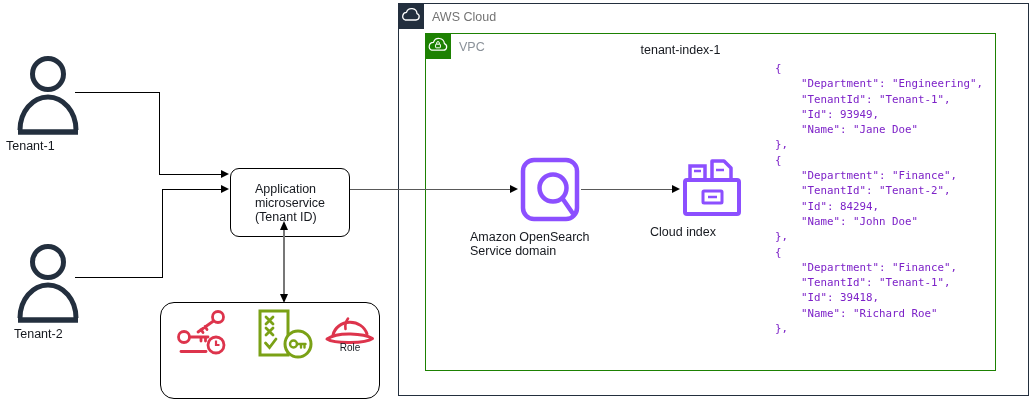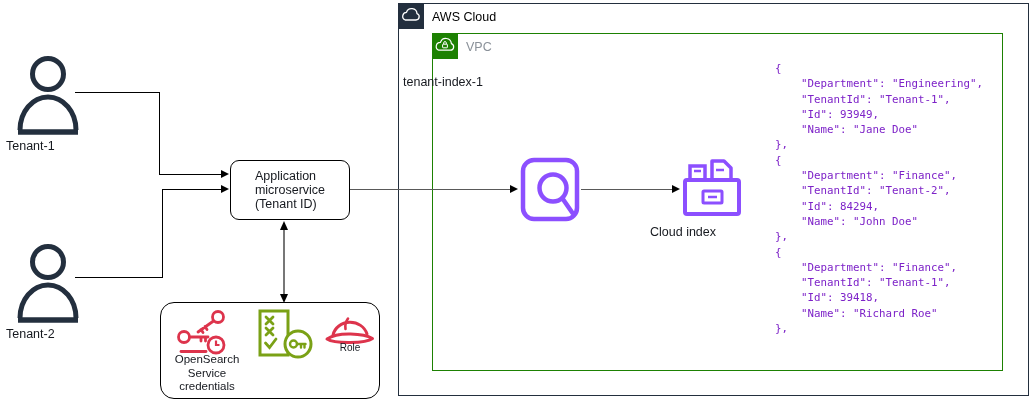--- a/index.html
+++ b/index.html
@@ -14,36 +14,36 @@
   .gline { position:absolute; background:#595959; }
   .arrow-r { position:absolute; width:0; height:0;
     border-top:4.5px solid transparent; border-bottom:4.5px solid transparent; border-left:8.5px solid #000; }
   .arrow-u { position:absolute; width:0; height:0;
     border-left:4.5px solid transparent; border-right:4.5px solid transparent; border-bottom:9px solid #000; }
   .arrow-d { position:absolute; width:0; height:0;
     border-left:4.5px solid transparent; border-right:4.5px solid transparent; border-top:9px solid #000; }
 
   .group-aws { left:398px; top:3px; width:631px; height:393px; border:1px solid #232F3E; }
   .group-aws-icon { left:-1px; top:-1px; width:26px; height:26px; background:#232F3E; }
-  .group-aws-label { left:33px; top:6px; font-size:12.5px; color:#000000; white-space:nowrap; }
+  .group-aws-label { left:33px; top:6px; font-size:12.5px; color:#737373; white-space:nowrap; }
 
-  .group-vpc { left:33px; top:29px; width:571px; height:338px; border:1px solid #1D8102; }
+  .group-vpc { left:26px; top:29px; width:571px; height:338px; border:1px solid #1D8102; }
   .group-vpc-icon { left:-1px; top:-1px; width:26px; height:26px; background:#1D8102; }
   .group-vpc-label { left:33px; top:6px; font-size:12.5px; color:#8a9199; white-space:nowrap; }
-  .vpc-title-wrap { left:0; top:6px; width:100%; text-align:left;margin-top:32px; }
+  .vpc-title-wrap { left:0; top:6px; width:100%; text-align:center; }
   .vpc-title { position:relative; left:-30px; font-size:12.5px; color:#16191f; }
 
   .code {
     left:775px; top:61px; width:230px;
     font-family:"DejaVu Sans Mono","Liberation Mono",monospace;
     font-size:10.8px; line-height:15.3px; color:#7D22C8; white-space:pre;
   }
 
   .app-box {
-    left:230px; top:160px; width:120px; height:60px;
+    left:230px; top:168px; width:120px; height:69px;
     border:1.3px solid #000; border-radius:9px; background:#fff;
     display:flex; align-items:center; justify-content:center;
   }
   .cred-box {
     left:160px; top:302px; width:220px; height:97px;
     border:1.3px solid #000; border-radius:14px; background:#fff;
   }
   .small-lbl { font-size:11.5px; line-height:13.5px; text-align:center; white-space:pre-line; color:#16191f; }
 </style>
 </head>
@@ -56,21 +56,21 @@
     <path d="M3 77 A28 33 0 0 1 59 77" fill="none" stroke="#232F3E" stroke-width="5"></path>
     <path d="M1 79 H61" fill="none" stroke="#232F3E" stroke-width="5.5"></path>
   </svg>
   <div class="abs lbl" style="left:6px; top:139px; width:84px;">Tenant-1</div>
 
   <svg class="abs" style="left:17px; top:241px;" width="62" height="84" viewBox="0 0 62 84">
     <circle cx="31" cy="21" r="15.5" fill="none" stroke="#232F3E" stroke-width="5"></circle>
     <path d="M3 77 A28 33 0 0 1 59 77" fill="none" stroke="#232F3E" stroke-width="5"></path>
     <path d="M1 79 H61" fill="none" stroke="#232F3E" stroke-width="5.5"></path>
   </svg>
-  <div class="abs lbl" style="left:6px; top:327px; width:84px;">Tenant-2</div>
+  <div class="abs lbl" style="left:14px; top:327px; width:84px;">Tenant-2</div>
 
   <div class="line" style="left:75px; top:92px; width:85px; height:1px;"></div>
   <div class="line" style="left:159px; top:92px; width:1px; height:83px;"></div>
   <div class="line" style="left:159px; top:174px; width:63px; height:1px;"></div>
   <div class="arrow-r" style="left:221px; top:170px;"></div>
 
   <div class="line" style="left:75px; top:277px; width:88px; height:1px;"></div>
   <div class="line" style="left:162px; top:190px; width:1px; height:88px;"></div>
   <div class="line" style="left:162px; top:189px; width:60px; height:1px;"></div>
   <div class="arrow-r" style="left:221px; top:185px;"></div>
@@ -105,20 +105,22 @@
   </div>
 
   <div class="gline" style="left:350px; top:189px; width:162px; height:1px;"></div>
   <div class="arrow-r" style="left:510px; top:185px;"></div>
 
   <svg class="abs" style="left:520px; top:157px;" width="60" height="66" viewBox="0 0 60 66">
     <rect x="3" y="3" width="54" height="59" rx="11" fill="#ffffff" stroke="#8C4FFF" stroke-width="4.5"></rect>
     <circle cx="33" cy="31" r="13.5" fill="none" stroke="#8C4FFF" stroke-width="4.5"></circle>
     <line x1="42.5" y1="41.5" x2="52.5" y2="56" stroke="#8C4FFF" stroke-width="4.5" stroke-linecap="round"></line>
   </svg>
+  <div class="abs lbl" style="left:470px; top:230px; width:160px;">Amazon OpenSearch
+Service domain</div>
 
   <div class="gline" style="left:581px; top:189px; width:92px; height:1px;"></div>
   <div class="arrow-r" style="left:672px; top:185px;"></div>
 
   <svg class="abs" style="left:681px; top:158px;" width="62" height="60" viewBox="0 0 62 60">
     <rect x="9" y="8" width="15" height="15" fill="#ffffff" stroke="#8C4FFF" stroke-width="3.5"></rect>
     <line x1="13" y1="13" x2="20" y2="13" stroke="#8C4FFF" stroke-width="2.5"></line>
     <path d="M31 3 h12 l7 7 v13 h-19 z" fill="#ffffff" stroke="#8C4FFF" stroke-width="3.5" stroke-linejoin="round"></path>
     <line x1="35" y1="12" x2="43" y2="12" stroke="#8C4FFF" stroke-width="2.5"></line>
     <rect x="4" y="22" width="54" height="34" rx="2" fill="#ffffff" stroke="#8C4FFF" stroke-width="4"></rect>
@@ -154,23 +156,20 @@
 
     <svg class="abs" style="left:12px; top:4px;" width="58" height="48" viewBox="0 0 58 48">
       <circle cx="45" cy="10" r="5.5" fill="none" stroke="#DD344C" stroke-width="2.8"></circle>
       <path d="M40.5 14 L25 25 M32 19.5 l2 3 M28 22.5 l2 3" fill="none" stroke="#DD344C" stroke-width="2.8" stroke-linecap="round"></path>
       <circle cx="11" cy="30" r="5.5" fill="none" stroke="#DD344C" stroke-width="2.8"></circle>
       <path d="M17 30 H35 M28 30 v4 M32.5 30 v4" fill="none" stroke="#DD344C" stroke-width="2.8" stroke-linecap="round"></path>
       <path d="M8 44.5 h25" fill="none" stroke="#DD344C" stroke-width="2.8" stroke-linecap="round"></path>
       <circle cx="43" cy="38" r="8" fill="#ffffff" stroke="#DD344C" stroke-width="2.8"></circle>
       <path d="M43 33.5 v4.5 h3.5" fill="none" stroke="#DD344C" stroke-width="2.2"></path>
     </svg>
-    <div class="abs small-lbl" style="left:0px; top:50px; width:92px;">OpenSearch
-Service
-credentials</div>
 
     <svg class="abs" style="left:93px; top:6px;" width="62" height="52" viewBox="0 0 62 52">
       <rect x="6" y="2" width="28" height="44" fill="#ffffff" stroke="#7AA116" stroke-width="3"></rect>
       <path d="M12 8 l7 7 M19 8 l-7 7" stroke="#7AA116" stroke-width="2.8" stroke-linecap="round"></path>
       <path d="M12 19 l7 7 M19 19 l-7 7" stroke="#7AA116" stroke-width="2.8" stroke-linecap="round"></path>
       <path d="M11.5 34 l4 4.5 l6.5 -8.5" fill="none" stroke="#7AA116" stroke-width="2.8" stroke-linecap="round"></path>
       <circle cx="44" cy="35" r="13" fill="#ffffff" stroke="#7AA116" stroke-width="3"></circle>
       <circle cx="39.5" cy="35" r="3.5" fill="none" stroke="#7AA116" stroke-width="2.4"></circle>
       <path d="M43 35 h8.5 M47 35 v3.5 M50.5 35 v3.5" fill="none" stroke="#7AA116" stroke-width="2.4" stroke-linecap="round"></path>
     </svg>

